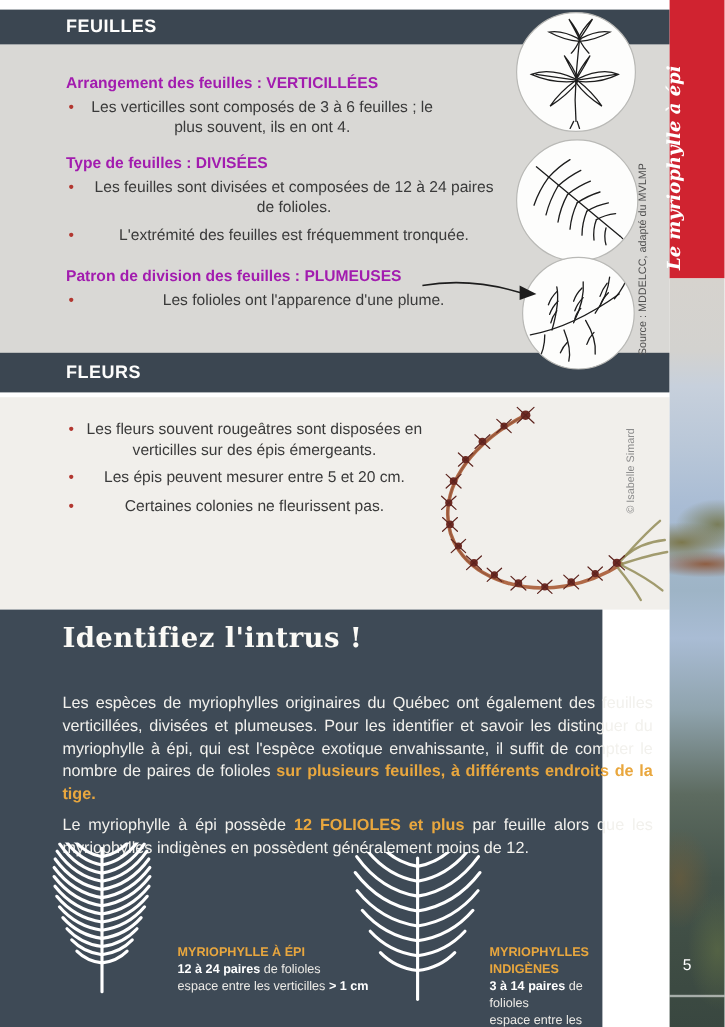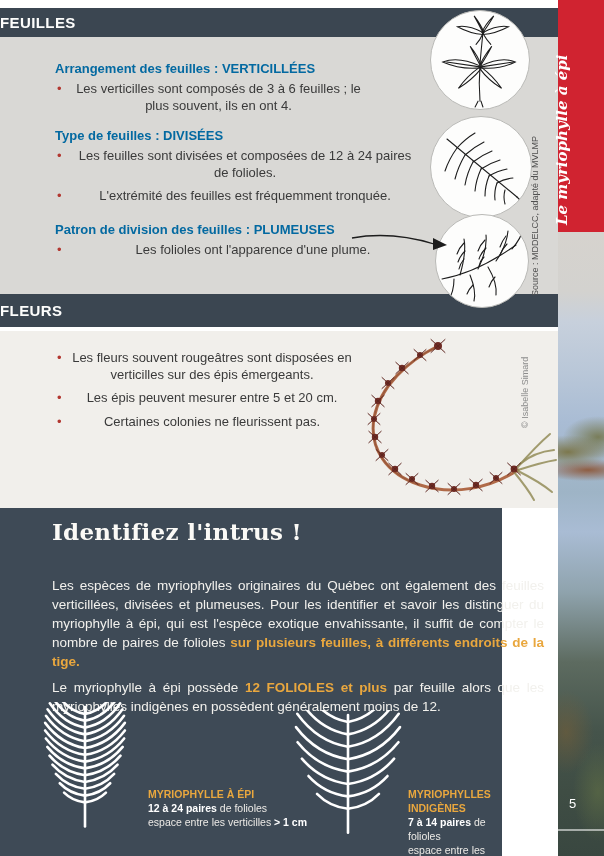--- a/index.html
+++ b/index.html
@@ -2,31 +2,31 @@
 <html><head>
 <meta charset="utf-8">
 <style>
   html,body{margin:0;padding:0;background:#ffffff;}
   .page{position:relative;width:604px;height:856px;overflow:hidden;background:#ffffff;
         font-family:"Liberation Sans",sans-serif;}
 
   
   .bar{position:absolute;left:0;width:558px;background:#3b4651;color:#fdfdfc;
        font-weight:bold;font-size:15px;letter-spacing:.4px;
-       display:flex;align-items:center;box-sizing:border-box;z-index:2;}
+       display:flex;align-items:center;padding-left:55px;box-sizing:border-box;z-index:2;}
   #feuilles-bar{top:8px;height:29px;}
   #fleurs-bar{top:294px;height:33px;}
 
   
   #feuilles-content{position:absolute;top:37px;left:0;width:558px;height:261px;background:#d9d8d5;}
   #fleurs-content{position:absolute;top:331px;left:0;width:558px;height:177px;background:#f1efeb;}
   #dark-section{position:absolute;top:508px;left:0;width:502px;height:348px;background:#3e4a56;}
 
   .textcol{position:absolute;left:55px;top:10px;width:380px;}
-  .subhead{font-size:13px;font-weight:bold;color:#0369a1;margin:14px 0 5px 0;}
+  .subhead{font-size:13px;font-weight:bold;color:#a21caf;margin:14px 0 5px 0;}
   ul.blist{list-style:none;margin:0;padding:0;}
   ul.blist li{position:relative;padding-left:16px;font-size:13px;line-height:16.5px;
               color:#3a3a3a;margin:3px 0 7px 0;text-align:center;}
   ul.blist li::before{content:"•";position:absolute;left:2px;top:0;color:#b23730;font-size:13px;}
   #f-list1 li{max-width:295px;}
   #f-list2 li{max-width:348px;}
   #fleurs-list li{max-width:282px;}
   #fleurs-list{position:absolute;left:55px;top:16px;}
 
   
@@ -346,21 +346,21 @@
         <path d="M56 61.6 Q 25.754304129767306 57.189169352257736 5.590506882945505 32.194462348384874"></path>
         <path d="M56 74 Q 83.67656520392805 70.19447228445989 102.12760867321343 48.629815229732614"></path>
         <path d="M56 74 Q 28.323434796071943 70.19447228445989 9.87239132678657 48.629815229732614"></path>
         <path d="M56 86.4 Q 79.68832919315267 83.34025747921778 95.48054865525447 66.00171652811854"></path>
         <path d="M56 86.4 Q 32.311670806847324 83.34025747921778 16.51945134474554 66.00171652811854"></path>
         <path d="M56 98.8 Q 74.58998283641688 96.5537104072663 86.98330472736146 83.82473604844196"></path>
         <path d="M56 98.8 Q 37.41001716358313 96.5537104072663 25.016695272638543 83.82473604844196"></path>
       </svg>
     <div class="leaf-label" id="leaf-label-2">
       <div class="t">MYRIOPHYLLES INDIGÈNES</div>
-      <div><b>7 à 14 paires</b><span> de folioles</span></div>
+      <div><b>3 à 14 paires</b><span> de folioles</span></div>
       <div><span>espace entre les verticilles </span><b>&lt; 1 cm</b></div>
     </div>
   </div>
 
   <div id="strip">
     <div id="red-tab">
       <div class="vtext">Le myriophylle à épi</div>
     </div>
     <div id="strip-photo">
       <div id="page-number">5</div>

